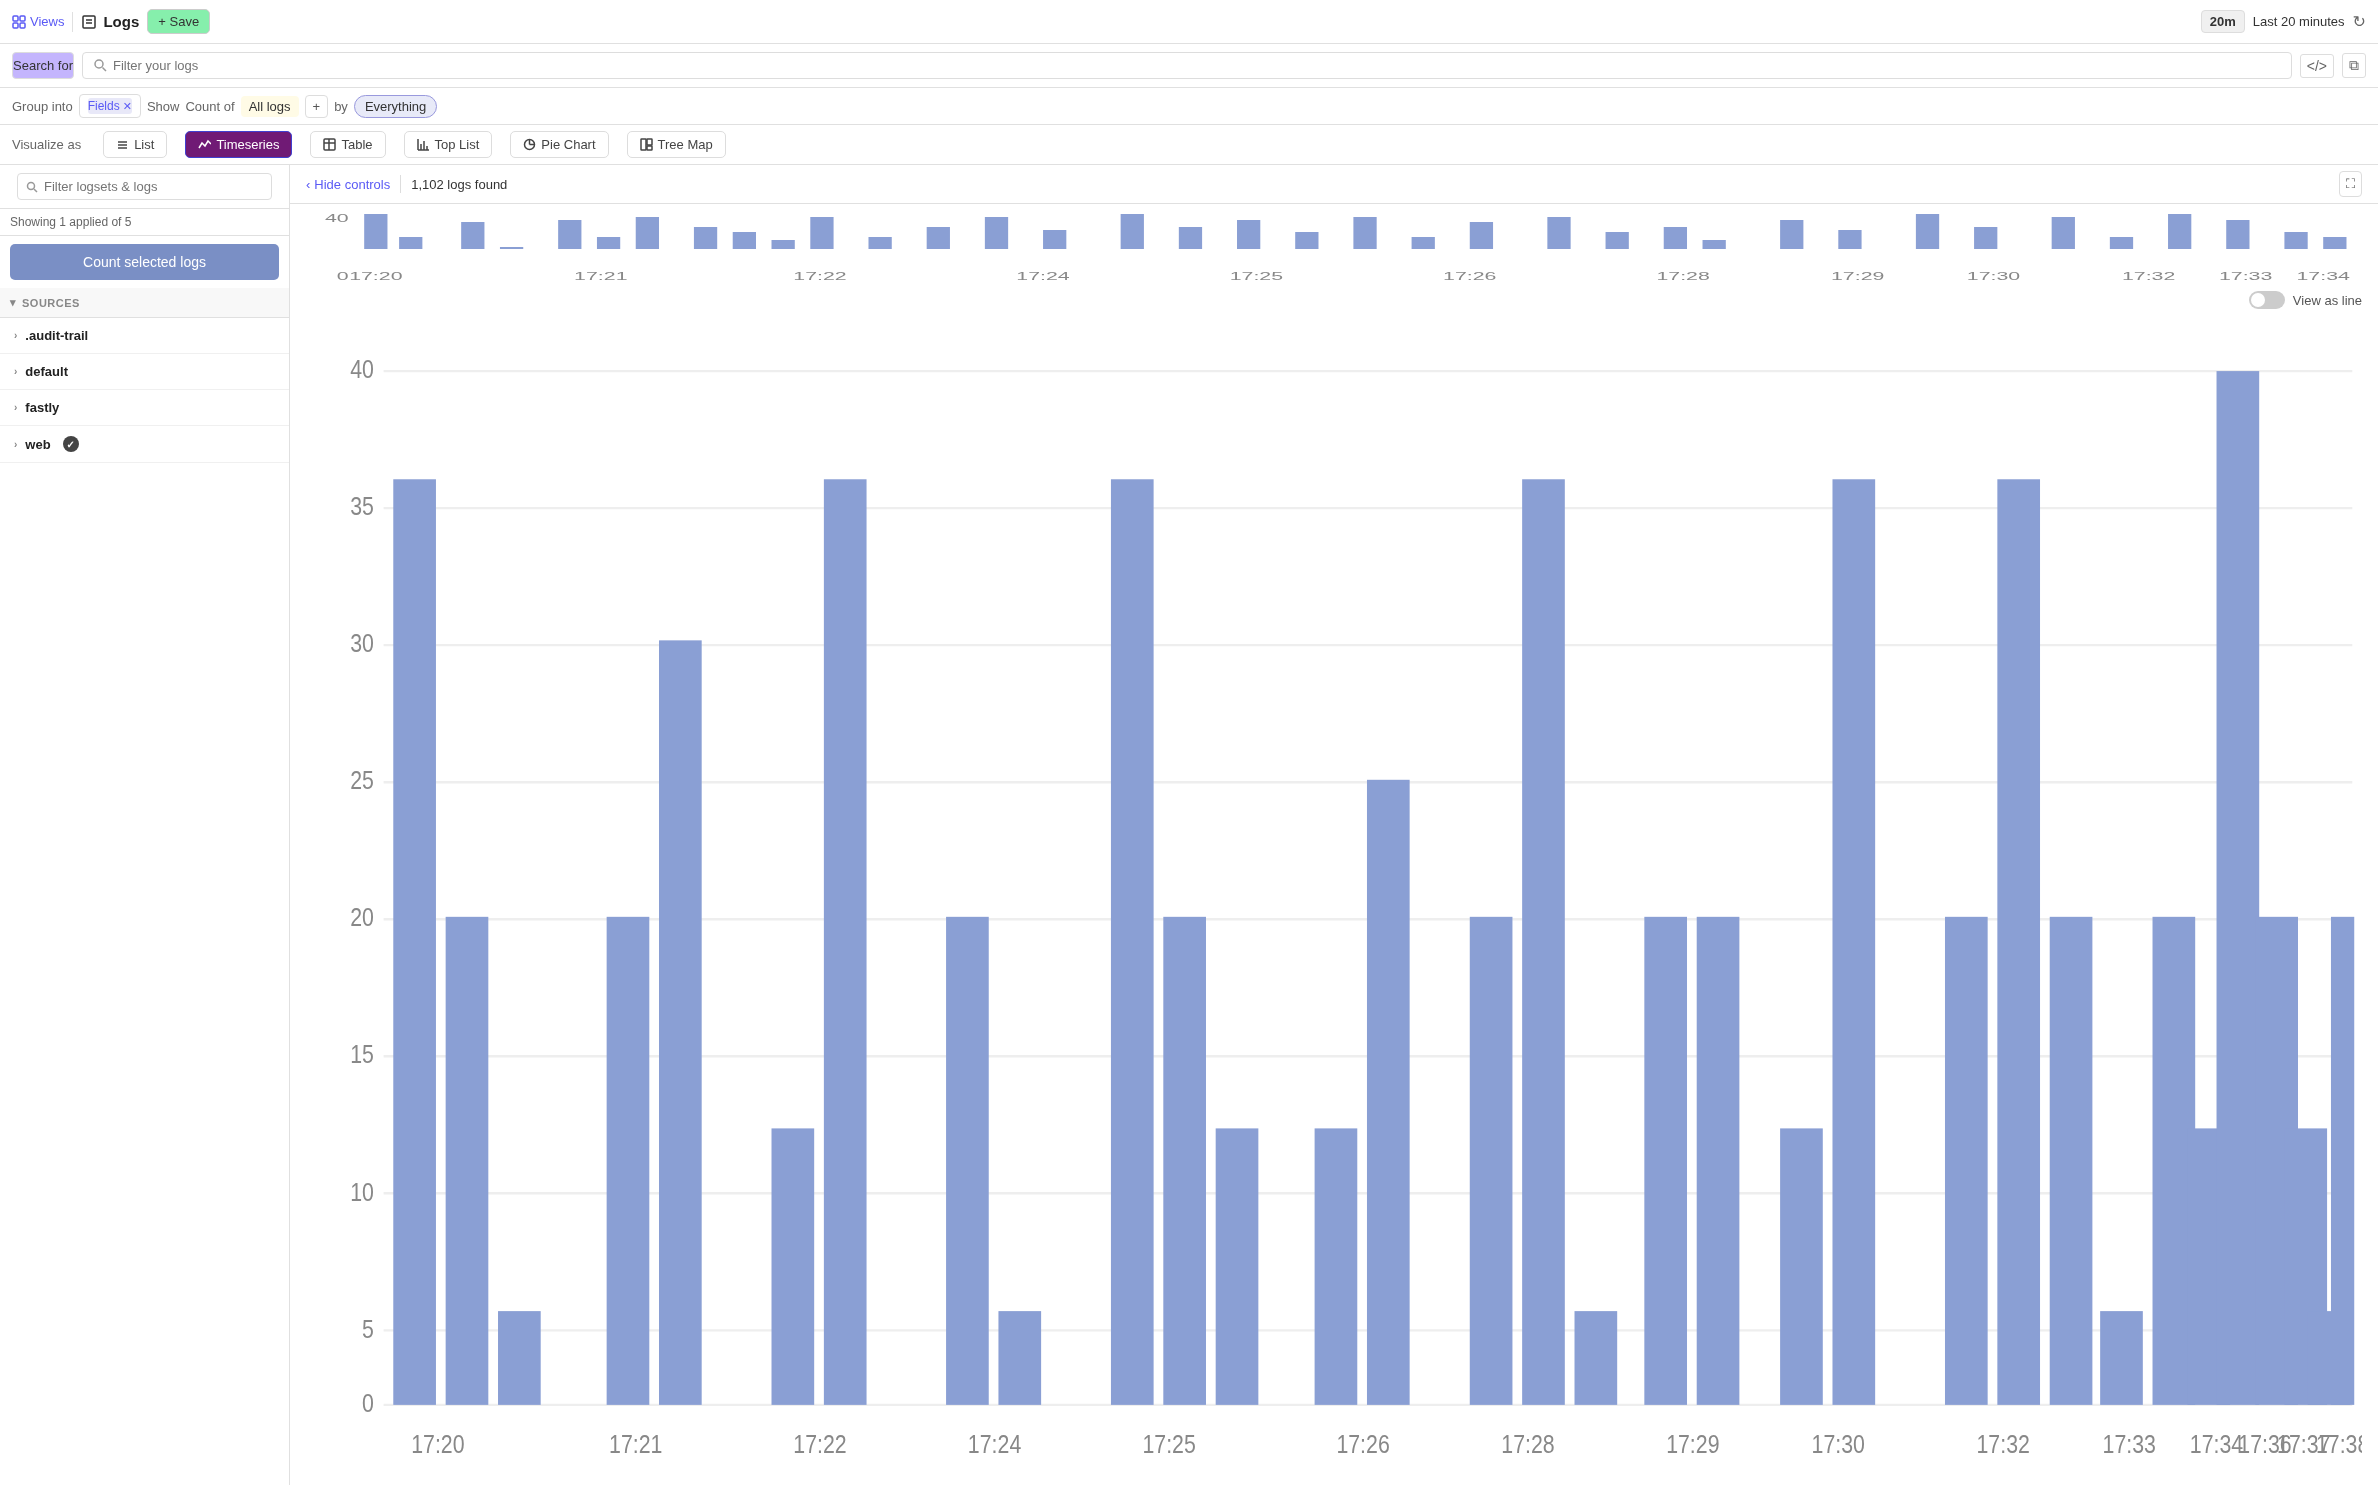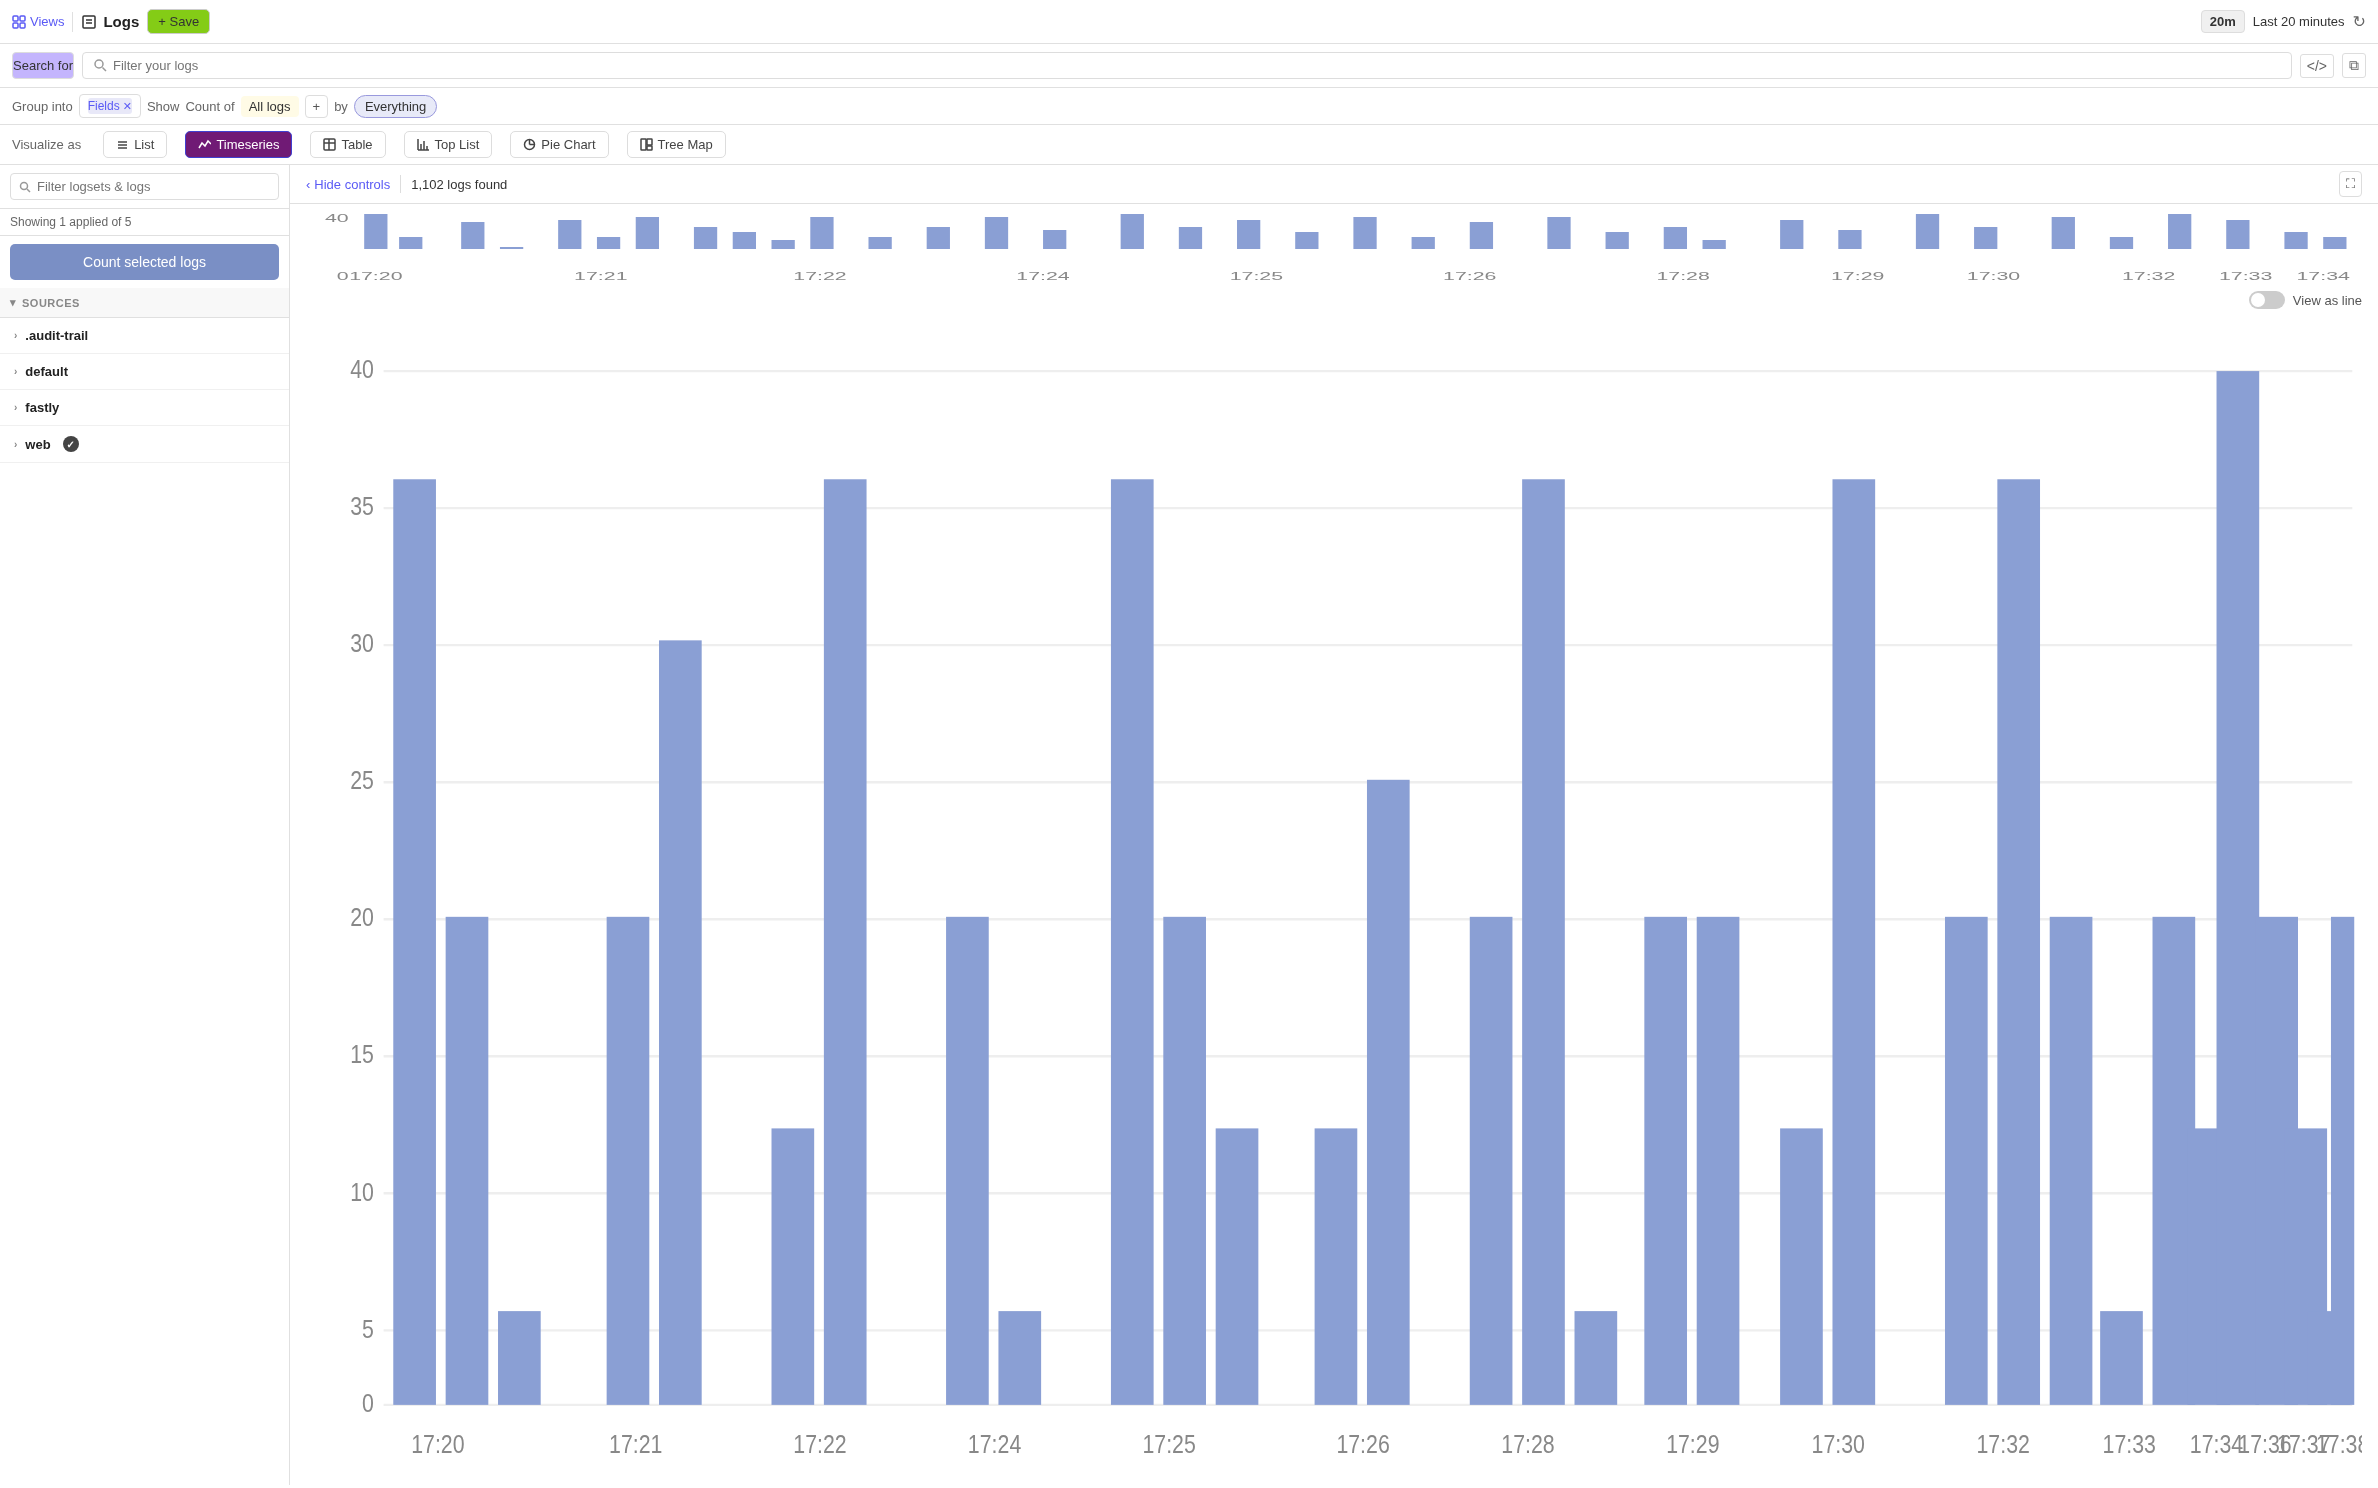--- a/index.html
+++ b/index.html
@@ -8,21 +8,21 @@
     
     .top-nav {
       display: flex; align-items: center; padding: 0 12px; height: 44px;
       border-bottom: 1px solid #e0e0e0; gap: 8px;
     }
     .nav-views { display: flex; align-items: center; gap: 4px; color: #5a5af5; font-weight: 500; font-size: 13px; }
     .nav-views svg { width: 14px; height: 14px; }
     .nav-divider { width: 1px; height: 20px; background: #e0e0e0; }
     .nav-logs { display: flex; align-items: center; gap: 6px; font-weight: 600; font-size: 15px; color: #222; }
     .nav-logs .icon { display: flex; align-items: center; }
-    .nav-save { display: flex; align-items: center; gap: 4px; border: 1px solid #ccc; border-radius: 5px; padding: 4px 10px; cursor: pointer; font-size: 13px; color: #333; background: #84cc16; }
+    .nav-save { display: flex; align-items: center; gap: 4px; border: 1px solid #ccc; border-radius: 5px; padding: 4px 10px; cursor: pointer; font-size: 13px; color: #333; background: #86efac; }
     .nav-spacer { flex: 1; }
     .nav-time { display: flex; align-items: center; gap: 8px; }
     .time-badge { background: #f0f0f0; border: 1px solid #ddd; border-radius: 4px; padding: 3px 8px; font-weight: 600; font-size: 13px; }
     .time-label { font-size: 13px; color: #333; }
     .refresh-icon { cursor: pointer; color: #666; font-size: 16px; }
 
     
     .search-bar {
       display: flex; align-items: center; padding: 8px 12px; border-bottom: 1px solid #e0e0e0; gap: 8px;
     }
@@ -51,21 +51,21 @@
     .viz-btn { display: flex; align-items: center; gap: 5px; border: 1px solid #ddd; border-radius: 5px; padding: 5px 12px; background: #fff; cursor: pointer; font-size: 13px; color: #444; }
     .viz-btn.active { background: #701a75; color: #fff; border-color: #4040d0; }
 
     
     .main-layout { display: flex; height: calc(100vh - 44px - 44px - 40px - 40px); }
 
     
     .sidebar {
       width: 290px; min-width: 290px; border-right: 1px solid #e0e0e0; display: flex; flex-direction: column; overflow-y: auto;
     }
-    .sidebar-filter { padding: 8px 10px; border-bottom: 1px solid #e0e0e0; }
+    .sidebar-filter { padding: 8px 17px; border-bottom: 1px solid #e0e0e0; }
     .sidebar-filter-wrap { display: flex; align-items: center; border: 1px solid #ddd; border-radius: 4px; padding: 5px 8px; gap: 6px; }
     .sidebar-filter-wrap input { border: none; outline: none; font-size: 13px; color: #999; flex: 1; }
     .showing-text { padding: 6px 10px; font-size: 12px; color: #666; border-bottom: 1px solid #e0e0e0; }
     .apply-btn { margin: 8px 10px; background: #7a8fc5; color: #fff; border: none; border-radius: 5px; padding: 10px; width: calc(100% - 20px); cursor: pointer; font-size: 14px; font-weight: 500; }
     .sources-header { display: flex; align-items: center; gap: 6px; padding: 8px 10px; background: #f8f8f8; border-bottom: 1px solid #e0e0e0; font-size: 11px; font-weight: 600; color: #888; letter-spacing: 0.5px; cursor: pointer; }
     .source-item { display: flex; align-items: center; gap: 8px; padding: 10px 14px; border-bottom: 1px solid #f0f0f0; cursor: pointer; font-size: 13px; font-weight: 600; color: #222; }
     .source-chevron { color: #888; font-size: 10px; }
 
     
     .chart-area { flex: 1; display: flex; flex-direction: column; overflow: hidden; }

